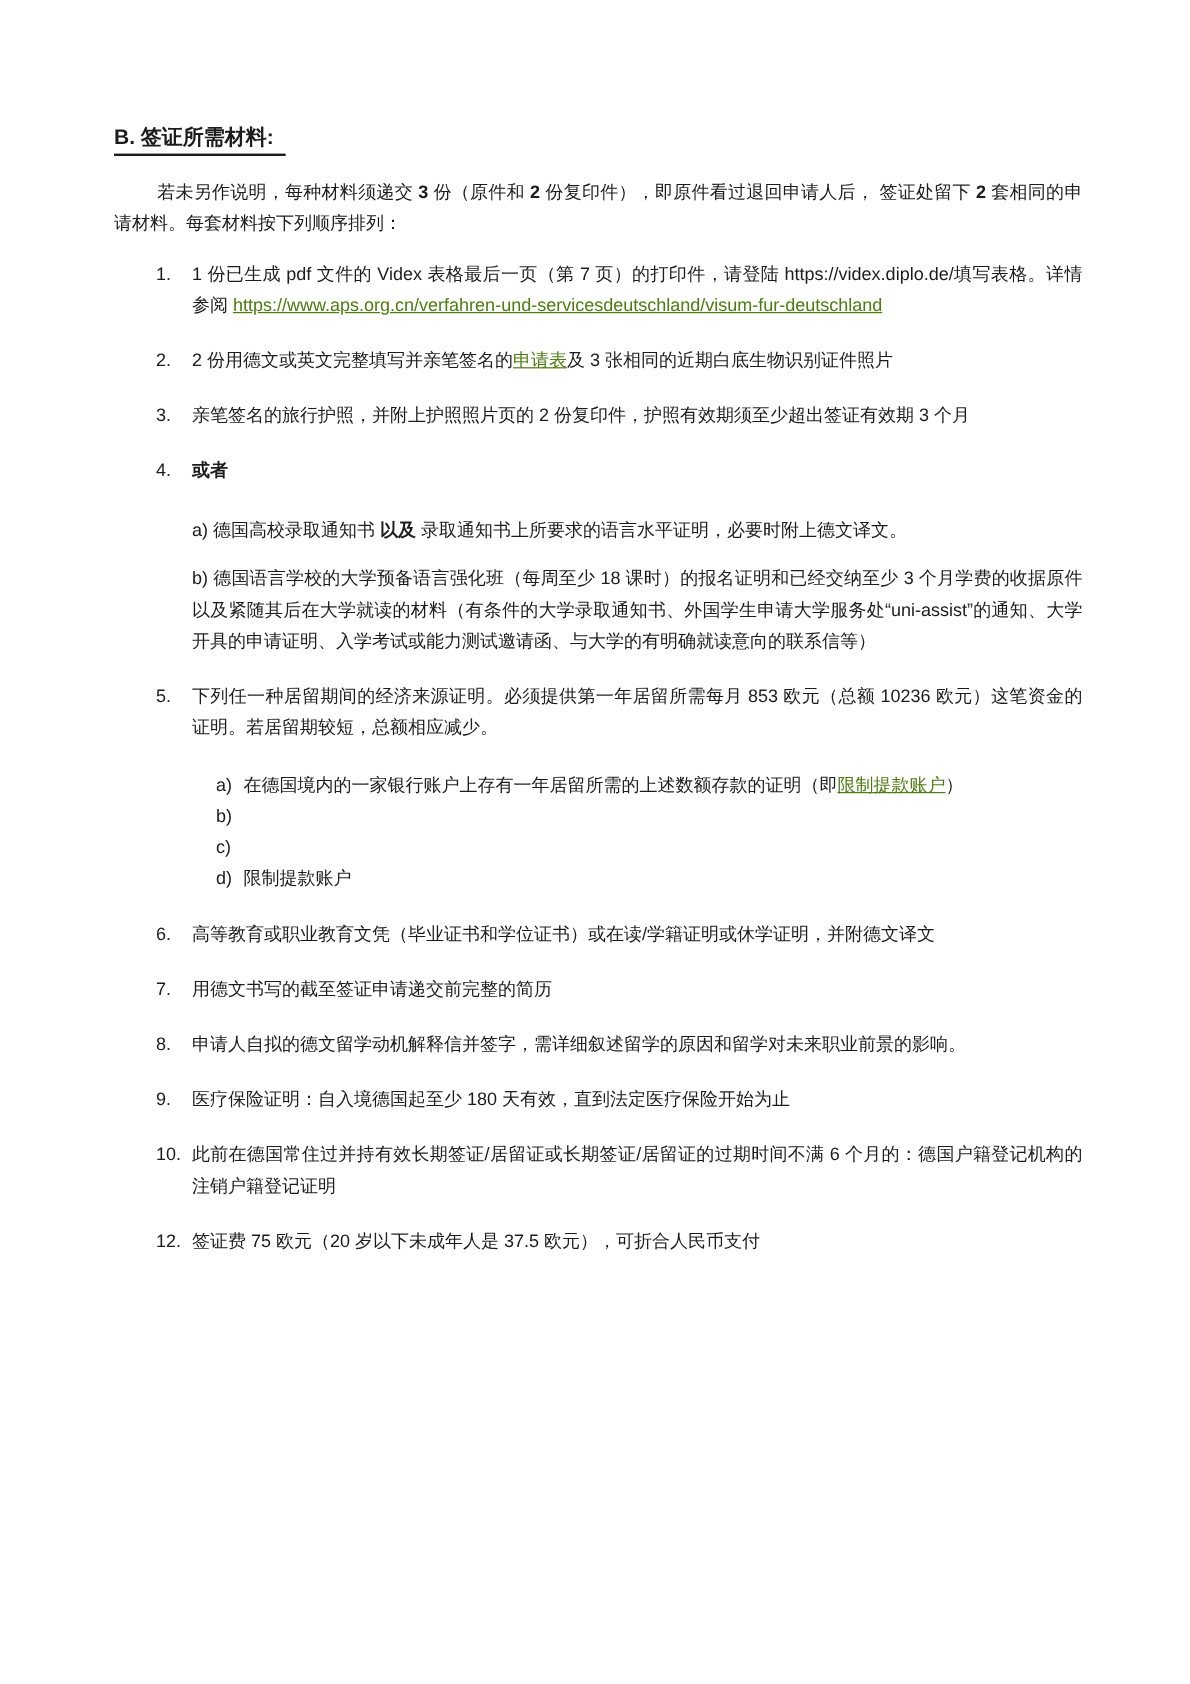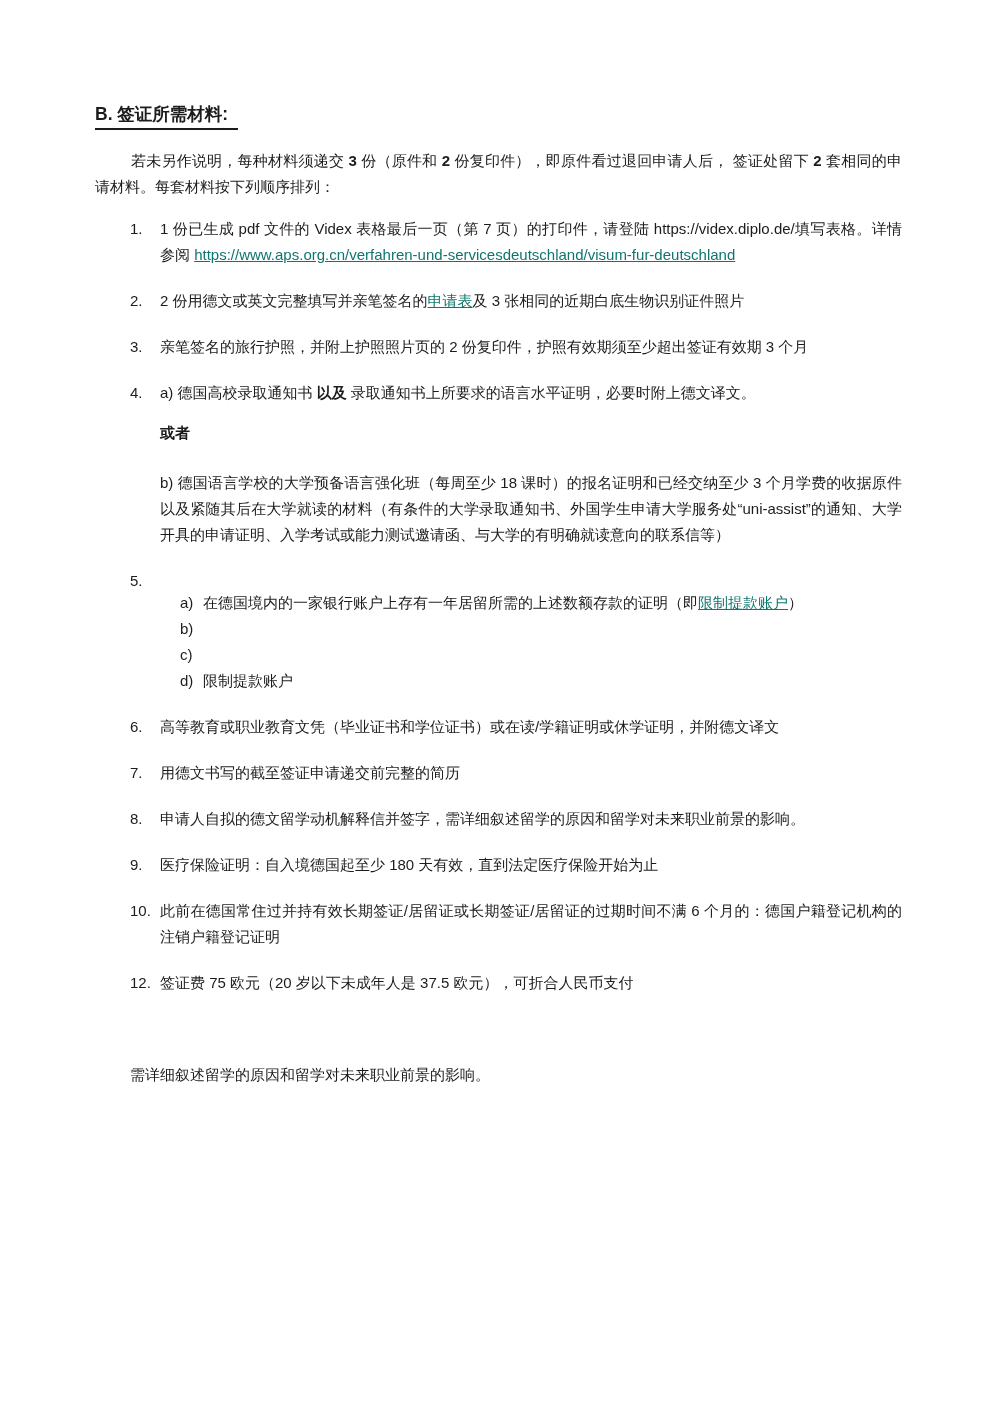--- a/index.html
+++ b/index.html
@@ -59,21 +59,21 @@
     list-style: none;
     margin: 22px 0 0 20px;
     padding: 0;
   }
   .subitem { display: flex; }
   .letter {
     width: 23px;
     flex-shrink: 0;
   }
   .link {
-    color: #0f766e;
+    color: #4d7c0f;
     text-decoration: underline;
     cursor: pointer;
   }
   .url-link { word-break: break-all; }
   .closing {
     margin: 66px 0 0 35px;
     text-align: justify;
   }
   b { font-weight: bold; }
 </style>
@@ -105,29 +105,30 @@
     <li class="item">
       <span class="num">3.</span>
       <div class="content">
         <p class="para">亲笔签名的旅行护照，并附上护照照片页的 2 份复印件，护照有效期须至少超出签证有效期 3 个月</p>
       </div>
     </li>
 
     <li class="item">
       <span class="num">4.</span>
       <div class="content">
+        <p class="para or-label">或者</p>
         <p class="para para-a"><span>a) 德国高校录取通知书 </span><b>以及</b><span> 录取通知书上所要求的语言水平证明，必要时附上德文译文。</span></p>
-        <p class="para or-label">或者</p>
         <p class="para">b) 德国语言学校的大学预备语言强化班（每周至少 18 课时）的报名证明和已经交纳至少 3 个月学费的收据原件以及紧随其后在大学就读的材料（有条件的大学录取通知书、外国学生申请大学服务处“uni-assist”的通知、大学开具的申请证明、入学考试或能力测试邀请函、与大学的有明确就读意向的联系信等）</p>
       </div>
     </li>
 
     <li class="item">
       <span class="num">5.</span>
       <div class="content">
+        <p class="para">下列任一种居留期间的经济来源证明。必须提供第一年居留所需每月 853 欧元（总额 10236 欧元）这笔资金的证明。若居留期较短，总额相应减少。</p>
         <ol class="sublist">
           <li class="subitem">
             <span class="letter">a)</span>
             <p class="para"><span>在德国境内的一家银行账户上存有一年居留所需的上述数额存款的证明（即</span><a class="link" href="#">限制提款账户</a><span>）</span></p>
           </li>
           <li class="subitem">
             <span class="letter">b)</span>
           </li>
           <li class="subitem">
             <span class="letter">c)</span>

